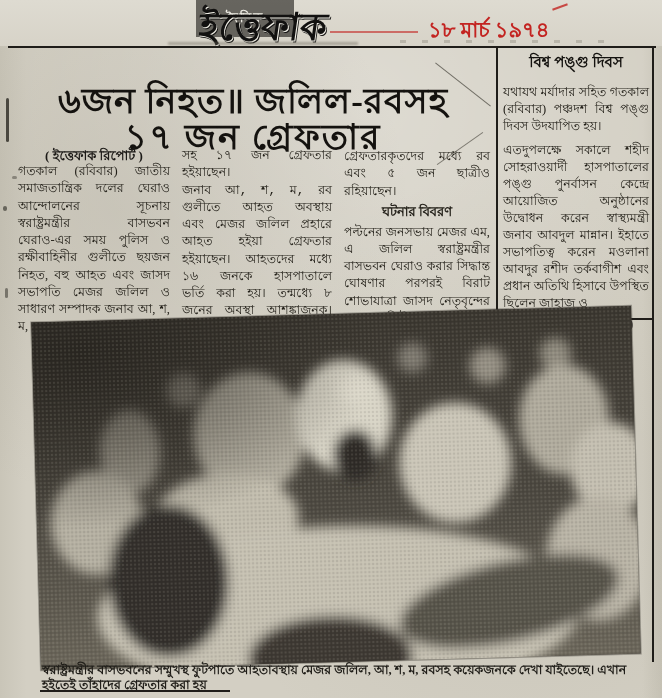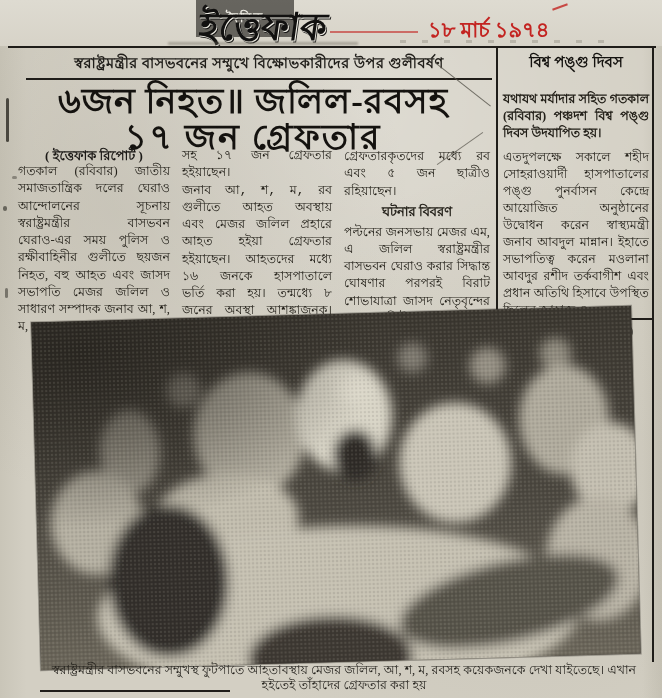--- a/index.html
+++ b/index.html
@@ -52,31 +52,31 @@
   .col1{left:18px;top:163px;width:152px;}
   .col2{left:182px;top:148px;width:150px;font-family:Liberation Mono, monospace;}
   .col3{left:344px;top:148px;width:146px;}
   .subhead{text-align:center;font-weight:bold;font-size:13px;margin:3px 0;}
   .jump{text-align:center;font-weight:bold;font-size:12px;margin-top:2px;}
 
   
   .sidebar{left:503px;top:52px;width:146px;}
   .sb-hl{text-align:center;font-size:15px;font-weight:bold;line-height:1.35;color:#14120f;}
   .sb-p{font-size:12.5px;line-height:1.36;text-align:justify;margin-top:7px;color:#232019;}
-  .sb-p.first{margin-top:19px;font-weight:bold;}
+  .sb-p.first{margin-top:12px;}
   .sb-jump{text-align:center;font-weight:bold;font-size:12.5px;margin-top:3px;}
 
   
   .photo{left:36px;top:314px;width:600px;height:348px;
          transform:rotate(-1.6deg);transform-origin:50% 50%;
          box-shadow:0 0 0 1px rgba(40,38,32,.35);overflow:hidden;background:#45413a;}
 
   
-  .caption{left:42px;top:663px;width:604px;font-size:12.5px;font-weight:normal;
-           line-height:1.18;text-align:center;color:#201e19;}
+  .caption{left:42px;top:663px;width:604px;font-size:12.5px;font-weight:bold;
+           line-height:1.18;text-align:left;color:#201e19;}
   .caption-rule{left:40px;top:690px;width:190px;height:2px;background:#1f1d19;}
 
   
   .art{background:#2a2822;border-radius:2px;}
   .a1{left:6px;top:98px;width:3px;height:44px;opacity:.8;}
   .a2{left:3px;top:206px;width:4px;height:5px;opacity:.6;}
   .a3{left:5px;top:288px;width:3px;height:10px;opacity:.5;}
   .a4{left:12px;top:176px;width:5px;height:3px;opacity:.4;}
   .scratch1{left:428px;top:84px;width:70px;height:1px;background:#55524a;
             transform:rotate(38deg);opacity:.8;}
@@ -98,21 +98,20 @@
     <div class="abs red-dash"></div>
     <div class="abs red-tick"></div>
     <div class="abs speck-row"></div>
   </div>
 
   <div class="abs rule frame-top"></div>
   <div class="abs rule frame-right"></div>
   <div class="abs rule sidebar-left"></div>
   <div class="abs rule sidebar-bottom"></div>
 
-  <div class="abs strapline">স্বরাষ্ট্রমন্ত্রীর বাসভবনের সম্মুখে বিক্ষোভকারীদের উপর গুলীবর্ষণ</div>
   <div class="abs headline">
     <div class="hl1">৬জন নিহত॥ জলিল‑রবসহ</div>
     <div class="hl2">১৭ জন গ্রেফতার</div>
   </div>
   <div class="abs byline">( ইত্তেফাক রিপোর্ট )</div>
 
   <div class="abs col col1">
     <div>গতকাল (রবিবার) জাতীয় সমাজতান্ত্রিক দলের ঘেরাও আন্দোলনের সূচনায় স্বরাষ্ট্রমন্ত্রীর বাসভবন ঘেরাও‑এর সময় পুলিস ও রক্ষীবাহিনীর গুলীতে ছয়জন নিহত, বহু আহত এবং জাসদ সভাপতি মেজর জলিল ও সাধারণ সম্পাদক জনাব আ, শ, ম, রব‑</div>
   </div>
 

